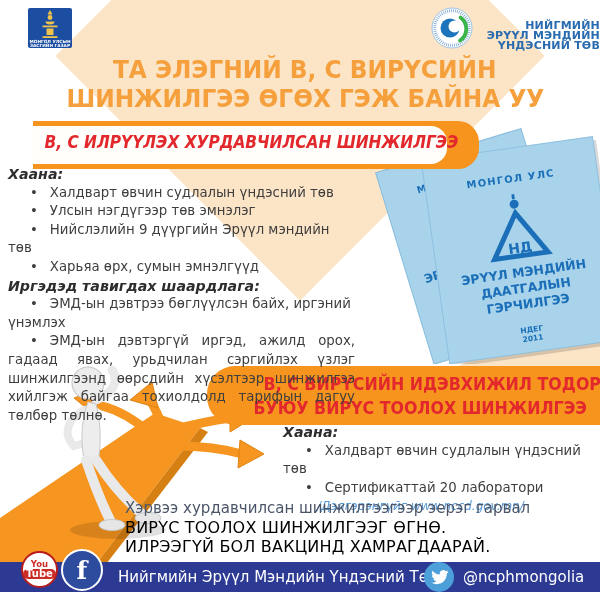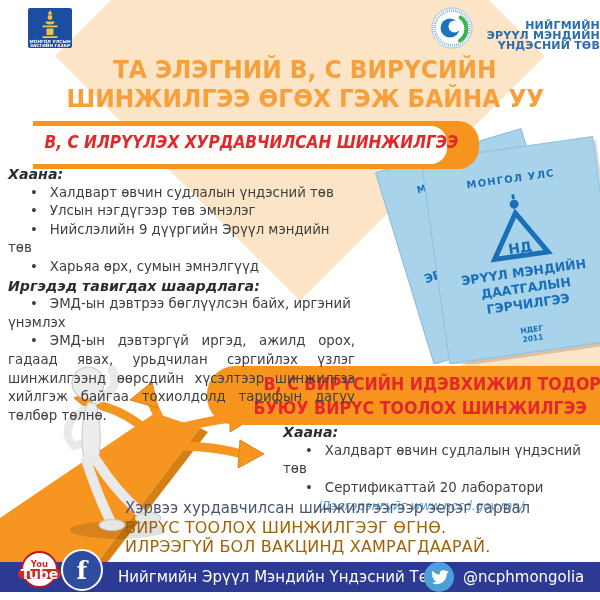--- a/index.html
+++ b/index.html
@@ -51,34 +51,34 @@
   .banner2{position:absolute;left:207px;top:366px;width:393px;height:59px;
     background:#F7941D;border-radius:28px 0 0 28px;z-index:2;
     display:flex;flex-direction:column;justify-content:center;}
   .banner2 .txt{text-align:right;padding-right:13px;font-weight:bold;font-size:18px;
     color:#E2282C;line-height:23.5px;white-space:nowrap;}
   .banner2 .txt span{display:inline-block;transform:scaleX(.88);transform-origin:right center;}
 
   
   .conclusion{position:absolute;right:5px;top:499px;width:470px;z-index:3;}
   .conclusion .c1{color:#4A5568;font-size:15px;line-height:19px;}
-  .conclusion .c2{color:#a16207;font-size:16px;line-height:19px;letter-spacing:.2px;}
+  .conclusion .c2{color:#000000;font-size:16px;line-height:19px;letter-spacing:.2px;}
 
   
   .footer-bar{position:absolute;left:0;top:562px;width:600px;height:30px;
     background:#2D3A93;z-index:5;}
   .footer-org{position:absolute;left:118px;top:562px;line-height:30px;z-index:6;
     color:#ffffff;font-size:15px;}
   .footer-handle{position:absolute;left:463px;top:562px;line-height:30px;z-index:6;
     color:#ffffff;font-size:15px;}
   .yt-icon{position:absolute;left:21px;top:551px;width:37px;height:37px;z-index:6;
     background:#ffffff;border:2px solid #b91c1c;border-radius:50%;box-sizing:border-box;
     display:flex;flex-direction:column;align-items:center;justify-content:center;}
   .yt-you{color:#CB2C26;font-size:8.5px;font-weight:bold;line-height:9px;}
-  .yt-tube{background:#CB2C26;color:#fff;font-size:14px;font-weight:bold;line-height:10px;
+  .yt-tube{background:#CB2C26;color:#fff;font-size:10px;font-weight:bold;line-height:10px;
     border-radius:5px;padding:0 3px;}
   .fb-icon{position:absolute;left:61px;top:549px;width:42px;height:42px;z-index:6;
     background:#2D4C9E;border:2.5px solid #ffffff;border-radius:50%;box-sizing:border-box;
     color:#fff;font-size:25px;font-weight:bold;text-align:center;line-height:40px;
     font-family:"DejaVu Serif",serif;overflow:hidden;}
   .tw-icon{position:absolute;left:424px;top:562px;width:30px;height:30px;z-index:6;
     background:#4C9FD9;border-radius:50%;display:flex;align-items:center;justify-content:center;}
 
   .booklets{position:absolute;left:368px;top:126px;z-index:1;}
   .person{position:absolute;left:0px;top:358px;z-index:1;}

